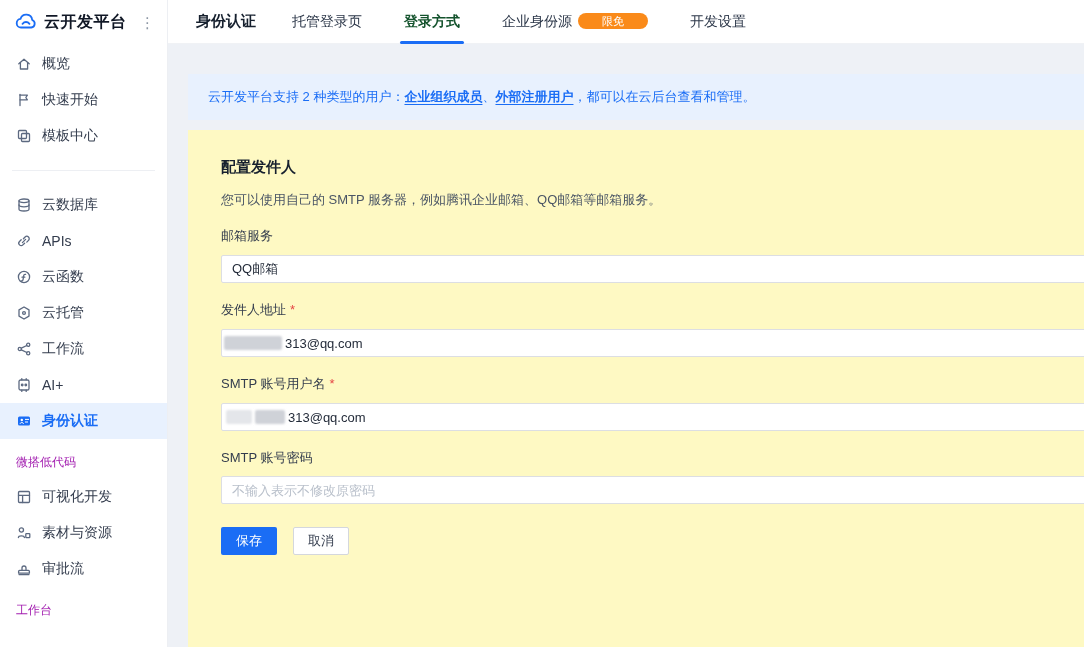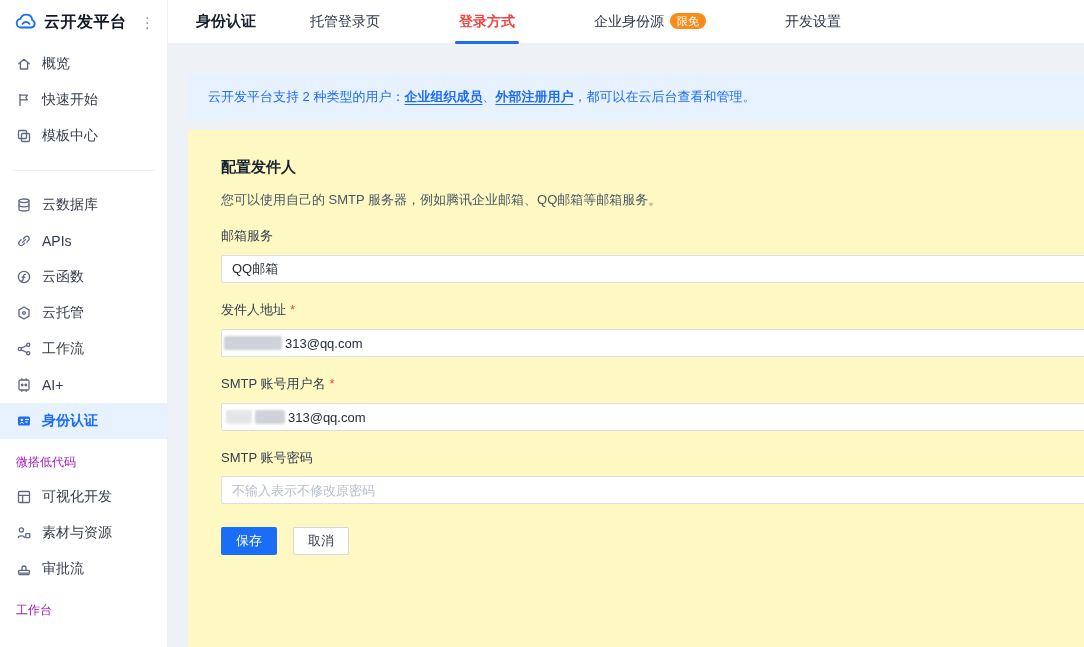--- a/index.html
+++ b/index.html
@@ -6,28 +6,28 @@
   html,body { width:1084px; height:647px; }
   body {
     position:relative; overflow:hidden;
     font-family:"Liberation Sans","DejaVu Sans",sans-serif;
     background:#eef1f6; color:#333c4d;
   }
   
   .header{position:absolute;left:168px;top:0;right:0;height:44px;background:#fff;
     display:flex;align-items:center;border-bottom:1px solid #f0f2f5;z-index:2;}
   .page-title{margin-left:28px;font-size:15px;font-weight:700;color:#16202e;white-space:nowrap;}
-  .tabs{display:flex;height:44px;margin-left:50px;gap:37px;}
+  .tabs{display:flex;height:44px;margin-left:32px;}
   .tab{display:flex;align-items:center;padding:0 4px;margin-right:34px;font-size:14px;
     color:#2b3648;cursor:pointer;position:relative;white-space:nowrap;}
-  .tab.active{color:#ef4444;font-weight:600;}
+  .tab.active{color:#14532d;font-weight:600;}
   .tab.active::after{content:"";position:absolute;left:0;right:0;bottom:0;height:3px;
     background:#1a6df5;border-radius:1.5px;}
   .badge{display:inline-block;margin-left:6px;background:#fa8a19;color:#fff;font-size:11px;
-    line-height:16px;padding:0 7px;border-radius:8px;font-weight:400;transform:translateY(-1px);}
+    line-height:16px;padding:0 24px;border-radius:8px;font-weight:400;transform:translateY(-1px);}
   
   .sidebar{position:absolute;left:0;top:0;width:168px;height:647px;background:#fff;
     border-right:1px solid #edeff3;z-index:3;}
   .side-head{height:44px;display:flex;align-items:center;padding:0 12px 0 14px;position:relative;}
   .logo-ic{width:24px;height:24px;color:#1a6df5;display:inline-flex;}
   .logo-ic svg{width:24px;height:24px;}
   .logo-tx{font-size:16px;font-weight:700;color:#101725;margin-left:6px;letter-spacing:.5px;}
   .dots{position:absolute;right:12px;top:50%;transform:translateY(-50%);color:#8d97a5;
     font-size:15px;cursor:pointer;line-height:1;}
   .menu{padding-top:2px;}

